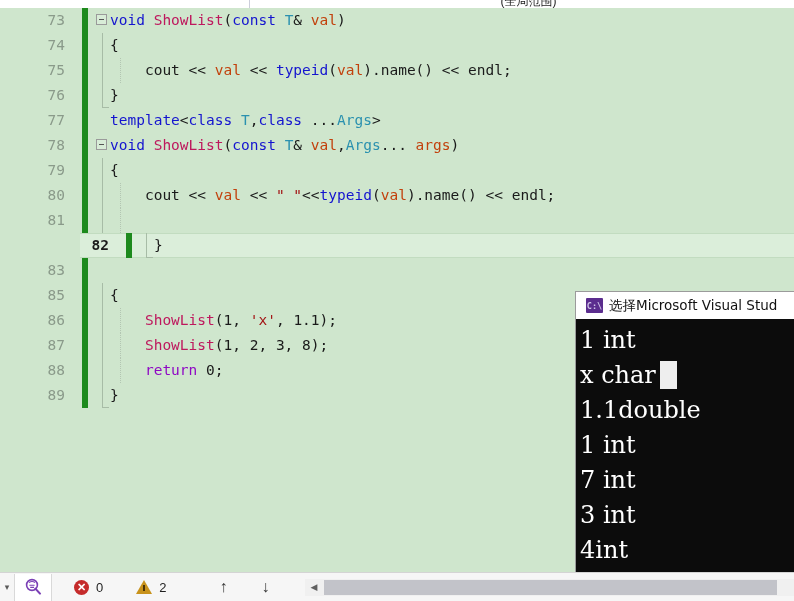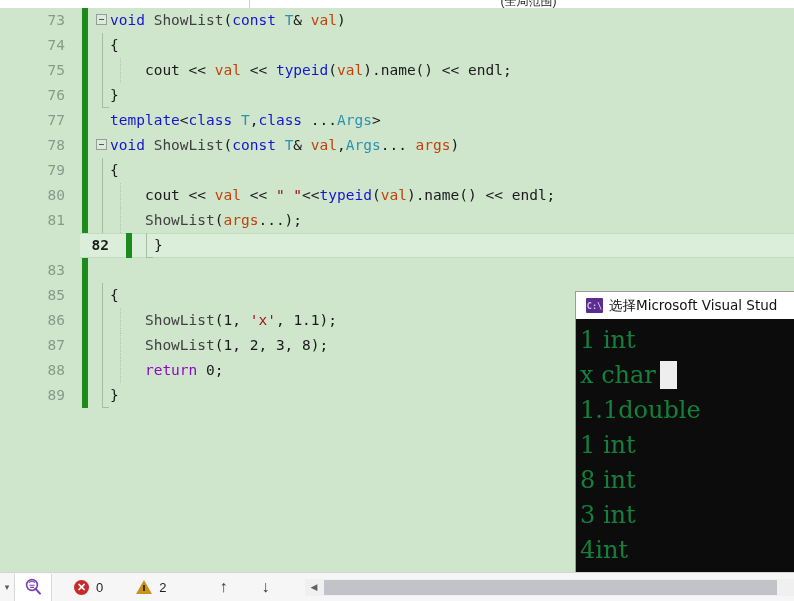--- a/index.html
+++ b/index.html
@@ -116,21 +116,21 @@
   .codetext {
     position: absolute; left: 74px; top: 0;
     height: 25px; line-height: 25px;
     white-space: pre;
     color: #1a1a1a;
   }
 
   
   .kw   { color: #1414cf; }          
   .typ  { color: #2b91af; }          
-  .fn   { color: #404040; }          
+  .fn   { color: #be185d; }          
   .var  { color: #c2410c; }          
   .str  { color: #a31515; }          
   .ctl  { color: #8f08c4; margin-top: 16px; }          
   .pl   { color: #1a1a1a; }          
 
   
   .console {
     position: absolute; left: 575px; top: 291px;
     width: 219px; height: 310px;
     background: #0c0c0c;
@@ -164,21 +164,21 @@
     color: #111111;
     font-family: "DejaVu Sans", sans-serif;
     text-align: center;
   }
   .console-body {
     position: relative;
     padding: 4px 0 0 4px;
     font-family: "DejaVu Serif", "Liberation Serif", serif;
     font-size: 24px;
     line-height: 35px;
-    color: #15803d;
+    color: #ffffff;
     white-space: pre;
   }
   .console-line { height: 35px; position: relative; }
   .console-cursor {
     position: absolute;
     width: 17px; height: 28px;
     background: #eeeeee;
     top: 3px;
   }
 
@@ -287,37 +287,37 @@
   <div class="editor">
     <div class="code-area" id="code-area">
         <div class="line"><span class="lnum">73</span><span class="changebar"></span><span class="fold"></span><span class="codetext"><span class="kw">void </span><span class="fn">ShowList</span><span class="pl">(</span><span class="kw">const </span><span class="typ">T</span><span class="pl">&amp; </span><span class="var">val</span><span class="pl">)</span></span></div>
         <div class="line"><span class="lnum">74</span><span class="changebar"></span><span class="guide"></span><span class="codetext"><span class="pl">{</span></span></div>
         <div class="line"><span class="lnum">75</span><span class="changebar"></span><span class="guide"></span><span class="indentguide"></span><span class="codetext"><span class="pl">    cout </span><span class="pl">&lt;&lt; </span><span class="var">val </span><span class="pl">&lt;&lt; </span><span class="kw">typeid</span><span class="pl">(</span><span class="var">val</span><span class="pl">).name() </span><span class="pl">&lt;&lt; </span><span class="pl">endl;</span></span></div>
         <div class="line"><span class="lnum">76</span><span class="changebar"></span><span class="guide endcap"></span><span class="codetext"><span class="pl">}</span></span></div>
         <div class="line"><span class="lnum">77</span><span class="changebar"></span><span class="codetext"><span class="kw">template</span><span class="pl">&lt;</span><span class="kw">class </span><span class="typ">T</span><span class="pl">,</span><span class="kw">class </span><span class="pl">...</span><span class="typ">Args</span><span class="pl">&gt;</span></span></div>
         <div class="line"><span class="lnum">78</span><span class="changebar"></span><span class="fold"></span><span class="codetext"><span class="kw">void </span><span class="fn">ShowList</span><span class="pl">(</span><span class="kw">const </span><span class="typ">T</span><span class="pl">&amp; </span><span class="var">val</span><span class="pl">,</span><span class="typ">Args</span><span class="pl">... </span><span class="var">args</span><span class="pl">)</span></span></div>
         <div class="line"><span class="lnum">79</span><span class="changebar"></span><span class="guide"></span><span class="codetext"><span class="pl">{</span></span></div>
         <div class="line"><span class="lnum">80</span><span class="changebar"></span><span class="guide"></span><span class="indentguide"></span><span class="codetext"><span class="pl">    cout </span><span class="pl">&lt;&lt; </span><span class="var">val </span><span class="pl">&lt;&lt; </span><span class="str">" "</span><span class="pl">&lt;&lt;</span><span class="kw">typeid</span><span class="pl">(</span><span class="var">val</span><span class="pl">).name() </span><span class="pl">&lt;&lt; </span><span class="pl">endl;</span></span></div>
-        <div class="line"><span class="lnum">81</span><span class="changebar"></span><span class="guide"></span><span class="indentguide"></span><span class="codetext"><span class="fn">    ShowList</span><span class="pl">(</span><span class="var">args</span><span class="pl">...);</span></span></div>
+        <div class="line"><span class="lnum">81</span><span class="changebar"></span><span class="guide"></span><span class="indentguide"></span></div>
         <div class="line current"><span class="lnum">82</span><span class="changebar"></span><span class="guide endcap"></span><span class="codetext"><span class="pl">}</span></span></div>
         <div class="line"><span class="lnum">83</span><span class="changebar"></span><span class="codetext"></span></div>
         <div class="line"><span class="lnum">85</span><span class="changebar"></span><span class="guide"></span><span class="codetext"><span class="pl">{</span></span></div>
         <div class="line"><span class="lnum">86</span><span class="changebar"></span><span class="guide"></span><span class="indentguide"></span><span class="codetext"><span class="fn">    ShowList</span><span class="pl">(</span><span class="pl">1, </span><span class="str">'x'</span><span class="pl">, </span><span class="pl">1.1);</span></span></div>
         <div class="line"><span class="lnum">87</span><span class="changebar"></span><span class="guide"></span><span class="indentguide"></span><span class="codetext"><span class="fn">    ShowList</span><span class="pl">(</span><span class="pl">1, 2, 3, 8);</span></span></div>
         <div class="line"><span class="lnum">88</span><span class="changebar"></span><span class="guide"></span><span class="indentguide"></span><span class="codetext"><span class="ctl">    return </span><span class="pl">0;</span></span></div>
         <div class="line"><span class="lnum">89</span><span class="changebar"></span><span class="guide endcap"></span><span class="codetext"><span class="pl">}</span></span></div>
       </div>
   </div>
 
   <div class="console">
     <div class="console-title">
       <div class="console-icon">C:\</div>
       <span class="console-title-text">选择Microsoft Visual Stud</span>
     </div>
-    <div class="console-body" id="console-body"><div class="console-line">1 int</div><div class="console-line">x char<span class="console-cursor" style="left: 80.4px;"></span></div><div class="console-line">1.1double</div><div class="console-line">1 int</div><div class="console-line">8 int</div><div class="console-line">3 int</div><div class="console-line">4int</div></div>
+    <div class="console-body" id="console-body"><div class="console-line">1 int</div><div class="console-line">x char<span class="console-cursor" style="left: 80.4px;"></span></div><div class="console-line">1.1double</div><div class="console-line">1 int</div><div class="console-line">7 int</div><div class="console-line">3 int</div><div class="console-line">4int</div></div>
   </div>
 
   <div class="bottombar">
     <div class="bb-dropdown">▾</div>
     <div class="bb-tab">
       <span class="purple-icon">
         <svg width="18" height="18" viewBox="0 0 18 18">
           <circle cx="8" cy="7" r="5.4" fill="none" stroke="#7a3fb5" stroke-width="1.6"></circle>
           <path d="M5 4.4 Q8 2.6 11 4.4" fill="none" stroke="#7a3fb5" stroke-width="1.2"></path>
           <path d="M5.4 7.2 h5.2 M6.2 9.4 h3.8" stroke="#7a3fb5" stroke-width="1.1"></path>

